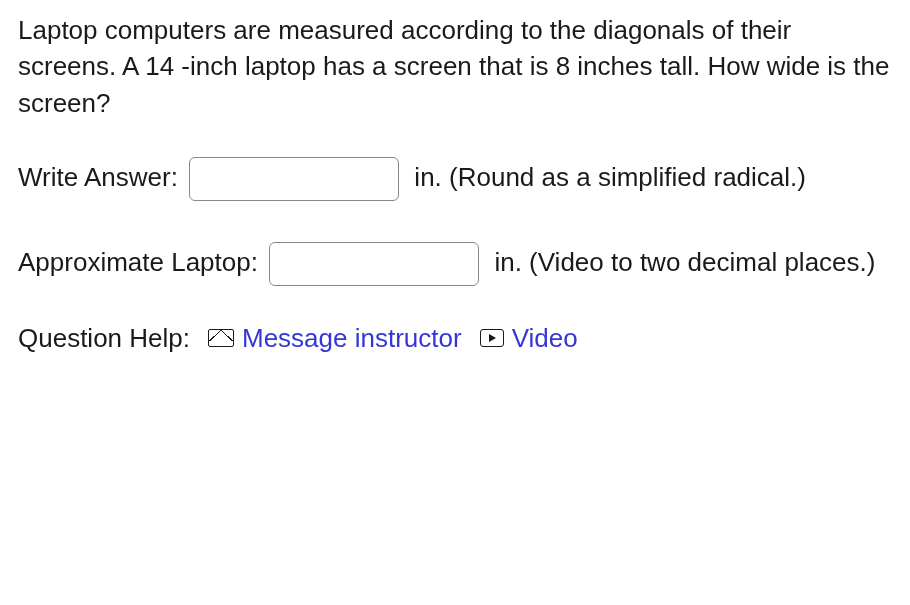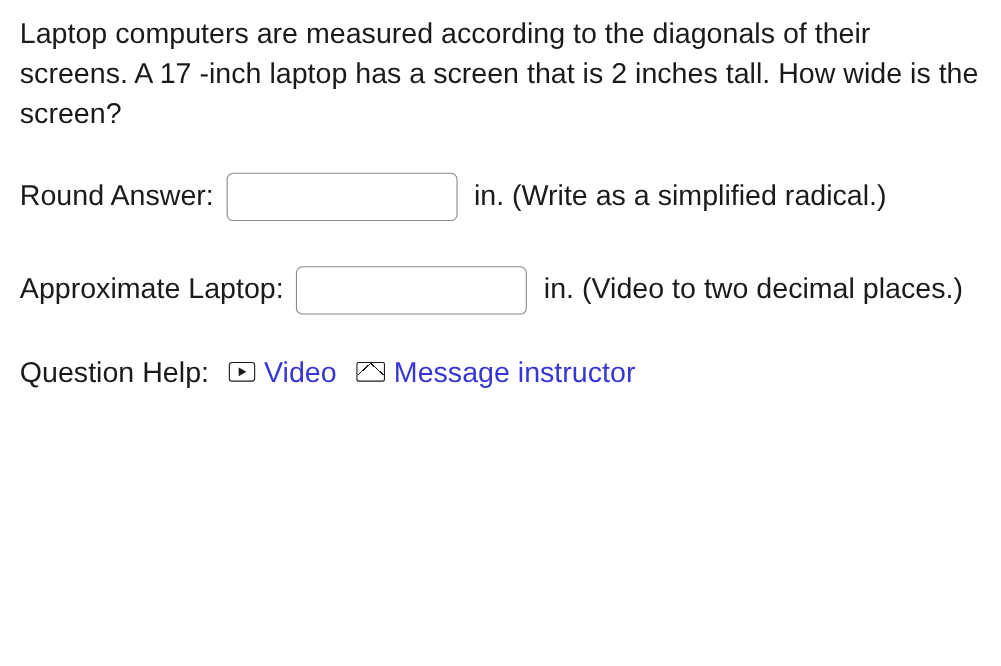--- a/index.html
+++ b/index.html
@@ -73,41 +73,41 @@
       top: 0; left: 0; right: 0;
       height: 11px;
       background:
         linear-gradient(to bottom right, transparent 48%, #1a1a1a 48%, #1a1a1a 54%, transparent 54%) left / 50% 100% no-repeat,
         linear-gradient(to bottom left, transparent 48%, #1a1a1a 48%, #1a1a1a 54%, transparent 54%) right / 50% 100% no-repeat;
     }
   </style>
 </head>
 <body>
 
-<div class="paragraph">Laptop computers are measured according to the diagonals of their screens. A 17 -inch laptop has a screen that is 2 inches tall. How wide is the screen?</div>
+<div class="paragraph">Laptop computers are measured according to the diagonals of their screens. A 14 -inch laptop has a screen that is 8 inches tall. How wide is the screen?</div>
 
 <div class="answer-block">
-  <span>Round Answer: </span>
+  <span>Write Answer: </span>
   <input type="text" value="" style="">
-  <span> in. (Write as a simplified radical.)</span>
+  <span> in. (Round as a simplified radical.)</span>
 </div>
 
 <div class="answer-block">
   <span>Approximate Laptop: </span>
   <input type="text" value="" style="">
   <span> in. (Video to two decimal places.)</span>
 </div>
 
 <div class="help-row">
   <span>Question Help:</span>
 
   <a class="help-link">
+    <span class="envelope"></span>
+    <span>Message instructor</span>
+  </a>
+
+  <a class="help-link">
     <span class="icon-box">
       <span class="play-triangle"></span>
     </span>
     <span>Video</span>
   </a>
-
-  <a class="help-link">
-    <span class="envelope"></span>
-    <span>Message instructor</span>
-  </a>
 </div>
 
 </body></html>

